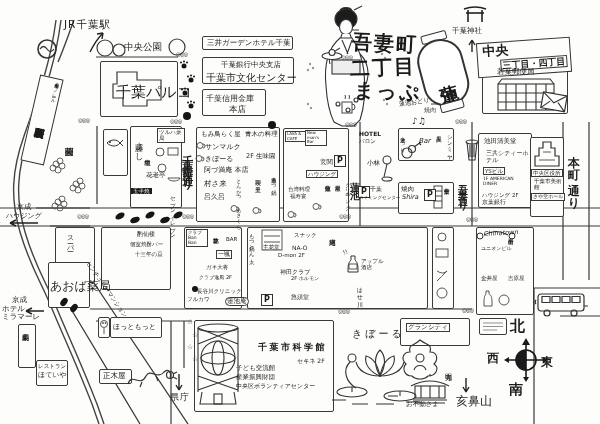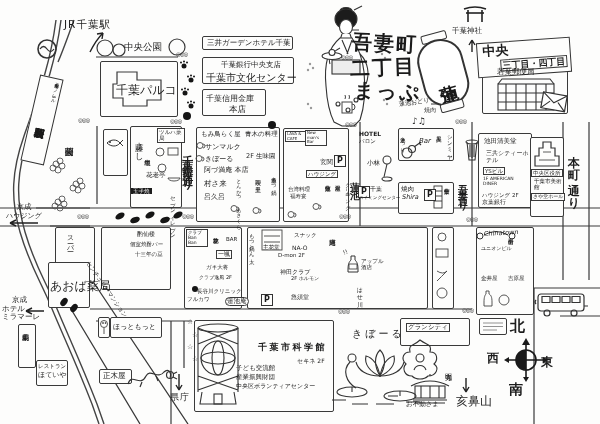--- a/index.html
+++ b/index.html
@@ -411,21 +411,21 @@
     <div class="bod">
         <span>蓮池</span>
       </div>
     <div class="cap" style="left:11px;top:71px;width:22px;height:7px"></div>
   </div>
   <div class="lbl" style="left:399px;top:99px;font-size:6px;transform:rotate(-8deg)">蓮池おどり</div>
   <div class="lbl" style="left:424px;top:107px;font-size:6px">焼肉</div>
 
   <div class="lbl" style="left:64px;top:18px;font-size:10.5px;letter-spacing:1px">JR千葉駅</div>
   <div class="lbl" style="left:124px;top:42px;font-size:9.5px">中央公園</div>
-  <div class="lbl" style="left:116px;top:84px;font-size:12px">千葉パルコ</div>
+  <div class="lbl" style="left:116px;top:84px;font-size:15px">千葉パルコ</div>
   <div class="lbl" style="left:207px;top:39px;font-size:7.5px">三井ガーデンホテル千葉</div>
   <div class="lbl" style="left:221px;top:61px;font-size:7.5px">千葉銀行中央支店</div>
   <div class="lbl" style="left:206px;top:72px;font-size:10px">千葉市文化センター</div>
   <div class="lbl" style="left:206px;top:94px;font-size:8px">千葉信用金庫</div>
   <div class="lbl" style="left:229px;top:105px;font-size:8.5px">本店</div>
   <div class="lbl" style="left:452px;top:27px;font-size:7.5px">千葉神社</div>
   <div class="flag">
     <div class="lbl" style="left:5px;top:1px;font-size:13px;font-weight:800">中央</div>
     <div class="lbl bx" style="left:22px;top:17px;font-size:9px;font-weight:700">三丁目・四丁目</div>
   </div>

